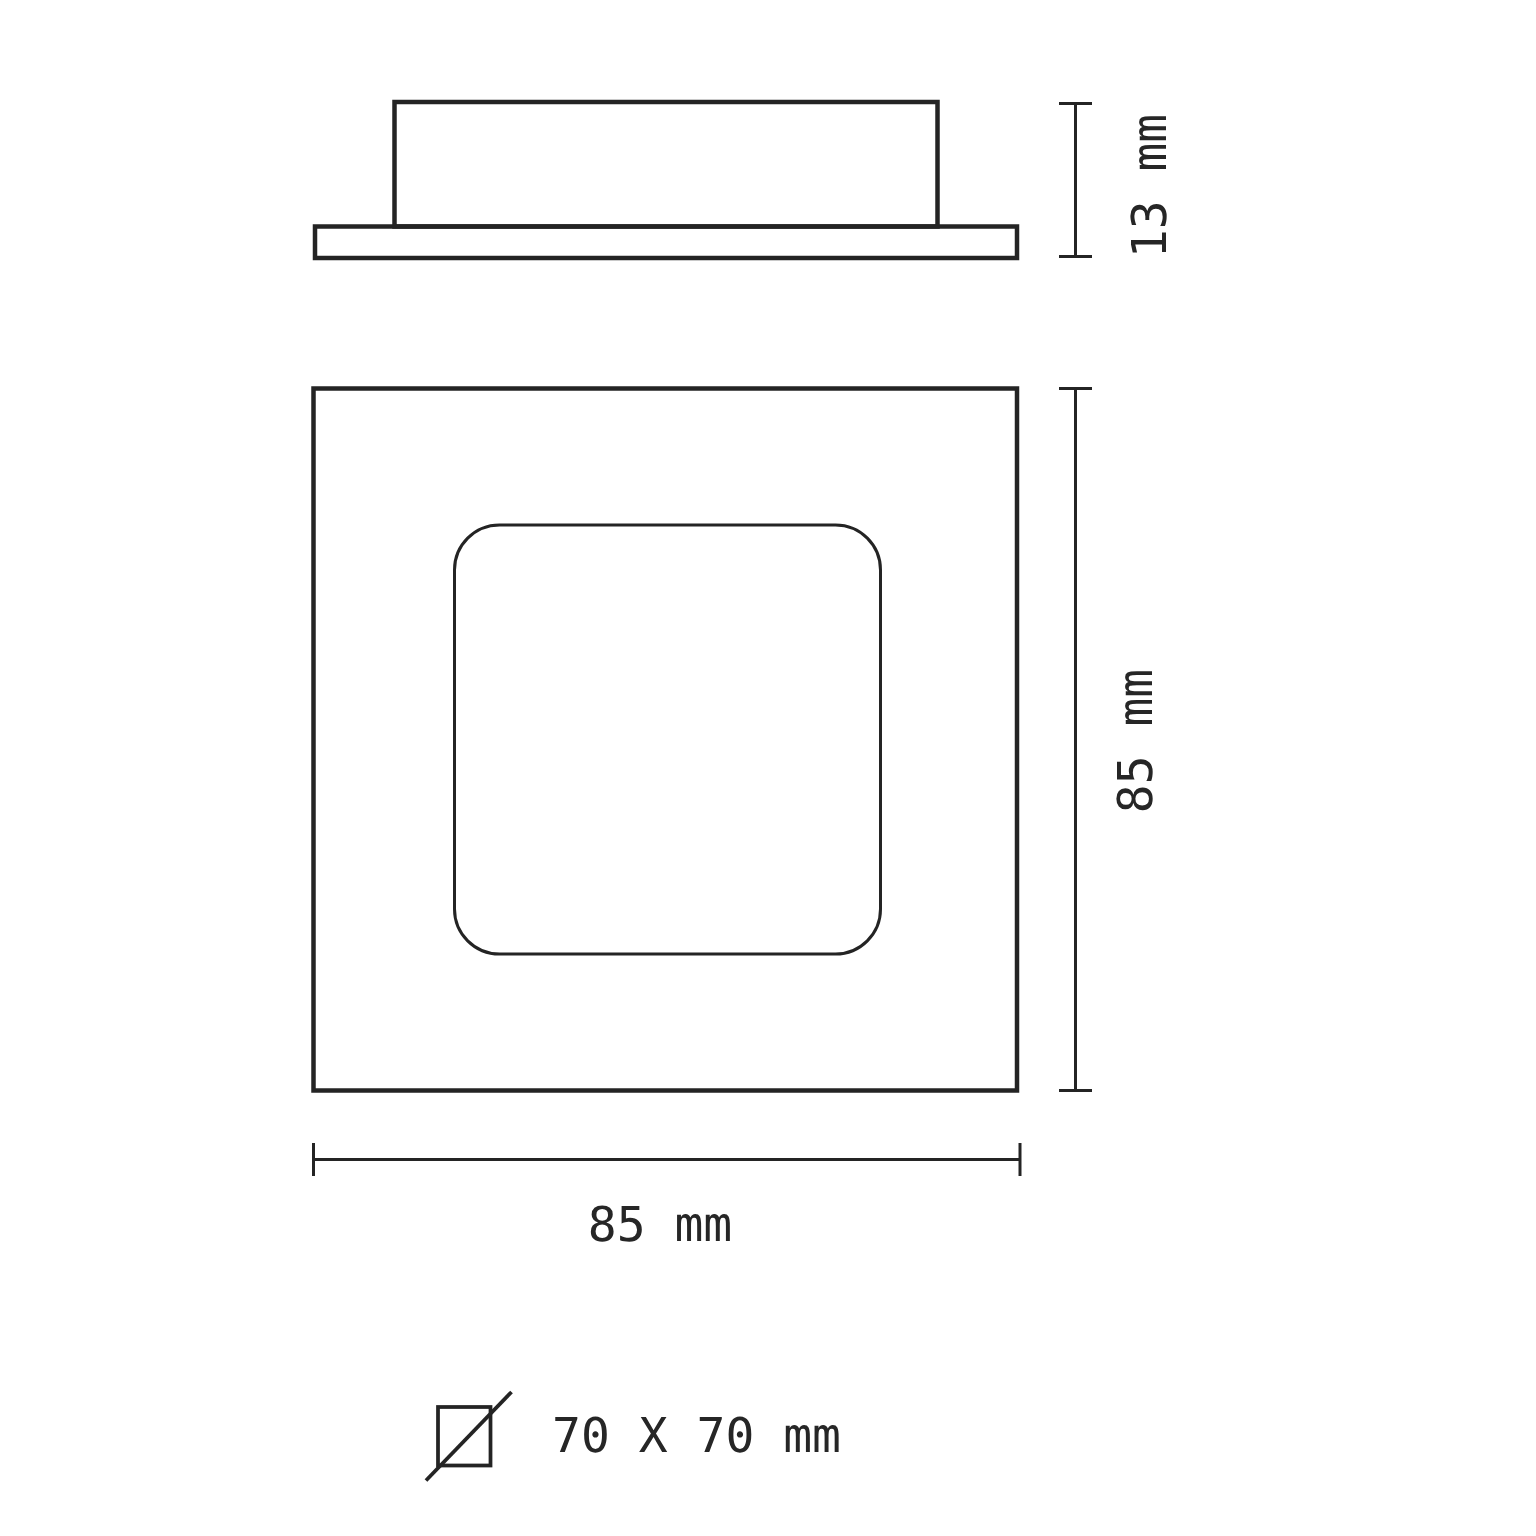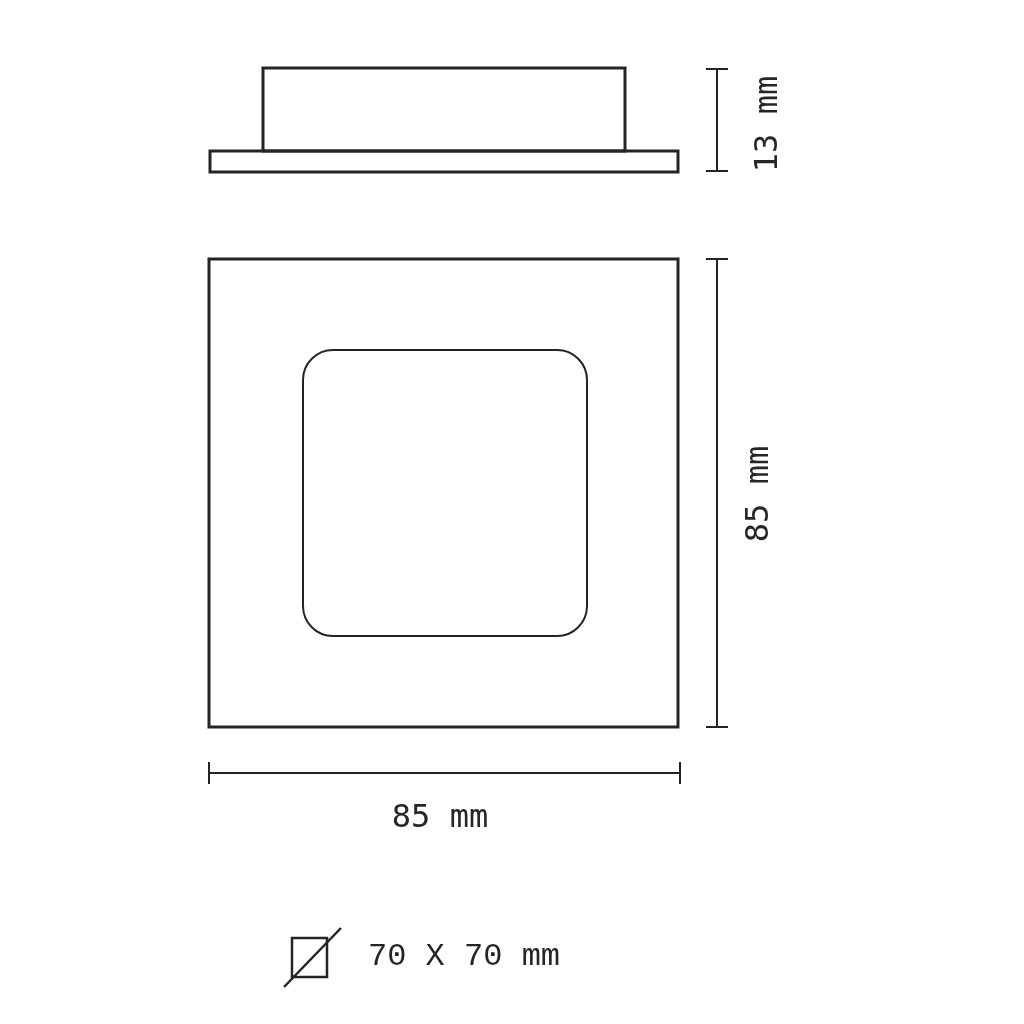--- a/index.html
+++ b/index.html
@@ -77,15 +77,15 @@
       <line x1="284" y1="987" x2="341" y2="928"></line>
     </g>
   </svg>
 
   <div class="label rot" style="left:766px;top:124px;">13 mm</div>
 
   <div class="label rot" style="left:757px;top:494px;">85 mm</div>
 
   <div class="label" style="left:440px;top:816px;">85 mm</div>
 
-  <div class="label left-anchored" style="left:368px;top:957px;font-family:Liberation Mono, monospace;">70 X 70 mm</div>
+  <div class="label left-anchored" style="left:368px;top:957px;">70 X 70 mm</div>
 
 </div>
 
 </body></html>

